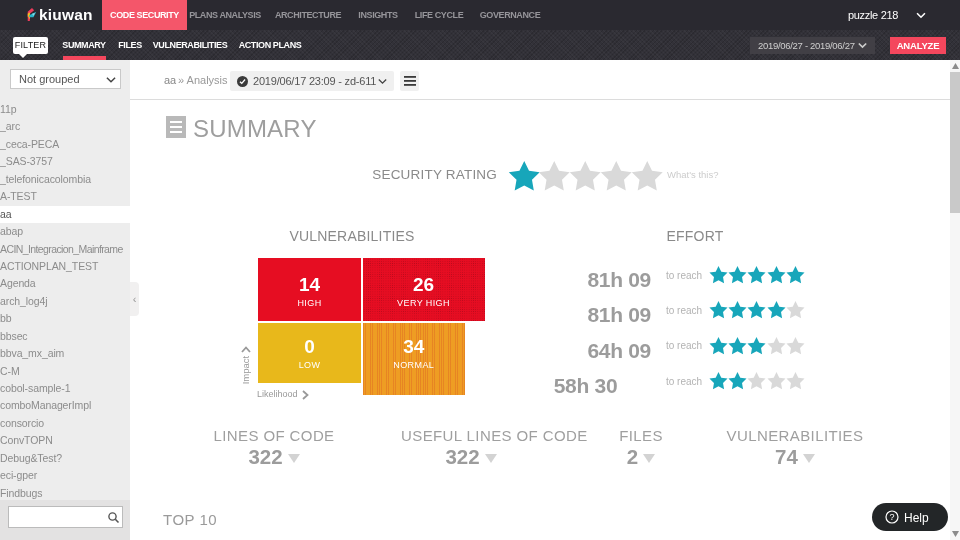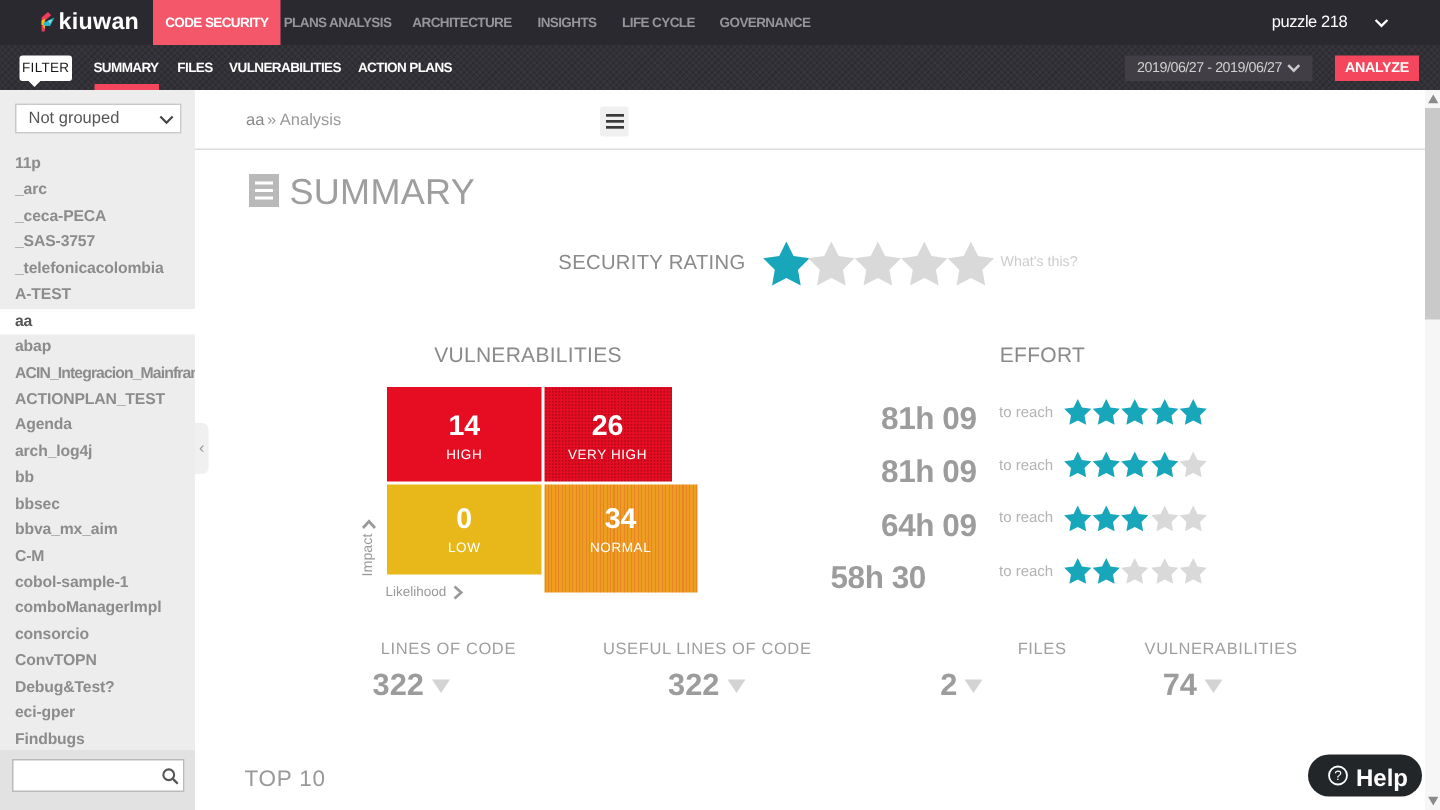--- a/index.html
+++ b/index.html
@@ -30,21 +30,21 @@
   color:#cfcfcf; font-size:9.5px; letter-spacing:-.3px; line-height:17px; text-align:left; padding-left:8px; white-space:nowrap; }
 #analyzebtn { position:absolute; left:890px; top:7px; width:56px; height:17px; background:#f4475d;
   color:#fff; font-size:9.5px; font-weight:bold; line-height:17px; text-align:center; letter-spacing:-.2px; }
 
 #sidebar { position:absolute; left:0; top:60px; width:130px; height:480px; background:#ededed; }
 #grpsel { position:absolute; left:10px; top:9px; width:111px; height:20px; background:#fff;
   border:1px solid #c9c9c9; border-radius:0; font-size:11px; color:#555; line-height:18px;
   padding-left:8px; }
 #prjlist { position:absolute; left:0; top:41px; width:130px; }
 #prjlist .row { height:17.45px; line-height:17.45px; font-size:10.5px; color:#8c8c8c;
-  padding-left:10px; white-space:nowrap; overflow:hidden; letter-spacing:-.1px;font-weight:bold; }
+  white-space:nowrap; overflow:hidden; letter-spacing:-.1px; }
 #prjlist .sel { background:#fff; color:#555; }
 #collapsetab { position:absolute; z-index:5; left:130px; top:282px; width:9px; height:34px; background:#f1f0f0;
   border-radius:0 4px 4px 0; color:#999; font-size:11px; line-height:34px; text-align:center; }
 #sidebottom { position:absolute; left:0; top:440px; width:130px; height:40px; background:#e3e2e2; }
 #searchbox { position:absolute; left:8px; top:6px; width:115px; height:22px; background:#fff;
   border:1px solid #bbb; }
 
 #content { position:absolute; left:130px; top:60px; width:820px; height:480px; background:#fff; }
 #crumbbar { position:absolute; left:0; top:0; width:820px; height:40px; background:#fff;
   border-bottom:1px solid #dcdcdc; }
@@ -58,21 +58,21 @@
 #quad .cell { position:absolute; display:flex; flex-direction:column; align-items:center;
   justify-content:flex-start; color:#fff; }
 #quad .top { padding-top:17px; }
 #quad .bot { padding-top:14px; }
 #quad .num { font-size:19px; font-weight:bold; line-height:20px; }
 #quad .lab { font-size:9px; letter-spacing:.4px; line-height:11px; margin-top:3px; }
 
 .effnum { position:absolute; font-size:21px; font-weight:bold; color:#9c9c9c; white-space:nowrap; letter-spacing:-.3px; }
 .toreach { position:absolute; font-size:10px; color:#b3b3b3; }
 
-.statlab { position:absolute; font-size:11px; color:#9f9f9f; letter-spacing:.4px; text-align:right;
+.statlab { position:absolute; font-size:15px; color:#9f9f9f; letter-spacing:.4px; text-align:center;
   white-space:nowrap; }
 .statval { position:absolute; font-size:20.5px; font-weight:bold; color:#9c9c9c; text-align:center;
   white-space:nowrap; }
 .statval .tri { display:inline-block; width:0; height:0; border-left:6.5px solid transparent;
   border-right:6.5px solid transparent; border-top:9px solid #d3d3d3; vertical-align:1px; margin-left:5px; }
 #helpbtn { position:absolute; left:872px; top:503px; width:76px; height:28px; background:#1e1e1e;
   border-radius:14px; color:#fff; background:#232628; }
 
 #sbar { position:absolute; left:950px; top:60px; width:10px; height:480px; background:#f6f6f6; }
 #sbthumb { position:absolute; left:0px; top:12px; width:10px; height:141px; background:#c9c9c9; }
@@ -154,20 +154,30 @@
       </svg>
     </div>
   </div>
 </div>
 <div id="collapsetab">‹</div>
 
 <div id="content">
   <div id="crumbbar">
     <div class="abs" style="left:34px;top:14px;font-size:11px;color:#888">aa</div>
     <div class="abs" style="left:48px;top:14px;font-size:11px;color:#999">» Analysis</div>
+    <div id="anadrop">
+      <svg class="abs" style="left:7px;top:4.5px" width="11" height="11" viewBox="0 0 12 12">
+        <circle cx="6" cy="6" r="6" fill="#3b3b3b"></circle>
+        <path d="M3.2,6.2 L5.2,8 L8.8,3.8" stroke="#fff" stroke-width="1.4" fill="none"></path>
+      </svg>
+      <span style="padding-left:23px;letter-spacing:-.2px">2019/06/17 23:09 - zd-611</span>
+      <svg class="abs" style="left:148px;top:7px" width="9" height="7" viewBox="0 0 11 8">
+        <path d="M1,1.5 L5.5,6 L10,1.5" stroke="#444" stroke-width="1.6" fill="none"></path>
+      </svg>
+    </div>
     <div id="hambtn">
       <svg class="abs" style="left:3.5px;top:4px" width="12" height="12" viewBox="0 0 12 12">
         <rect x="0" y="1" width="12" height="1.8" fill="#3a3a3a"></rect>
         <rect x="0" y="5" width="12" height="1.8" fill="#3a3a3a"></rect>
         <rect x="0" y="9" width="12" height="1.8" fill="#3a3a3a"></rect>
       </svg>
     </div>
   </div>
 
   <div class="abs" style="left:36px;top:56px;width:20px;height:22px;background:#b9b9b9">
@@ -196,21 +206,21 @@
       </svg>
     </div>
   <div class="abs" style="left:537px;top:109px;font-size:9.5px;color:#ccc">What's this?</div>
 
   <div class="abs" style="left:122px;top:168px;width:200px;text-align:center;font-size:14px;color:#8a8a8a;letter-spacing:.2px">VULNERABILITIES</div>
   <div id="quad">
     <div class="cell top" style="left:0;top:0;width:103px;height:63px;background:#e60d22">
       <div class="num">14</div>
         <div class="lab">HIGH</div>
     </div>
-    <div class="cell top" style="left:104.5px;top:0;width:85px;height:63px;background:#e60d22;
+    <div class="cell top" style="left:104.5px;top:0;width:122px;height:63px;background:#e60d22;
       background-image:radial-gradient(rgba(60,0,15,.30) .55px, transparent .7px);background-size:2.2px 2.2px">
       <div class="num">26</div>
         <div class="lab">VERY HIGH</div>
     </div>
     <div class="cell bot" style="left:0;top:64.5px;width:103px;height:60.5px;background:#e8b81b">
       <div class="num">0</div>
         <div class="lab">LOW</div>
     </div>
     <div class="cell bot" style="left:104.5px;top:64.5px;width:102.5px;height:72px;background:#ee9d23;
       background-image:repeating-linear-gradient(90deg, rgba(205,45,35,.22) 0 .7px, transparent .7px 2.3px)">
@@ -309,21 +319,21 @@
   <div class="statval" style="left:595px;top:385px;width:140px">74<span class="tri"></span></div>
 
   <div class="abs" style="left:33px;top:451px;font-size:15px;color:#9a9a9a;letter-spacing:.5px">TOP 10</div>
 </div>
 
 <div id="helpbtn">
   <svg class="abs" style="left:13px;top:7px" width="14" height="14" viewBox="0 0 14 14">
     <circle cx="7" cy="7" r="6" stroke="#fff" stroke-width="1.2" fill="none"></circle>
     <text x="7" y="10" text-anchor="middle" font-size="9" fill="#fff" font-family="Liberation Sans">?</text>
   </svg>
-  <div class="abs" style="left:32px;top:7.5px;font-size:16px;font-weight:bold">Help</div>
+  <div class="abs" style="left:32px;top:7.5px;font-size:12px;font-weight:normal">Help</div>
 </div>
 
 <div id="sbar">
   <svg class="abs" style="left:2px;top:3px" width="7" height="6" viewBox="0 0 7 6">
     <polygon points="3.5,0 7,6 0,6" fill="#8a8a8a"></polygon>
   </svg>
   <div id="sbthumb"></div>
   <svg class="abs" style="left:2px;top:471px" width="7" height="6" viewBox="0 0 7 6">
     <polygon points="3.5,6 7,0 0,0" fill="#8a8a8a"></polygon>
   </svg>

